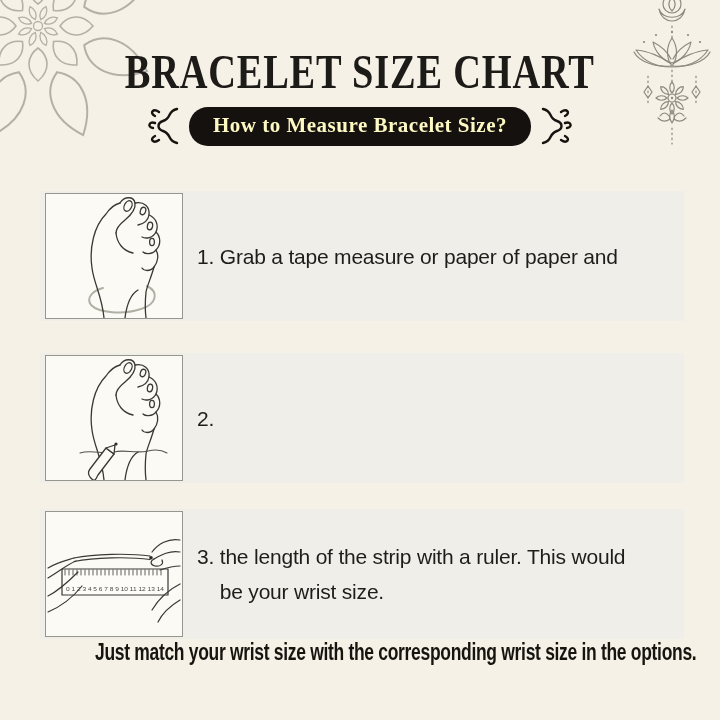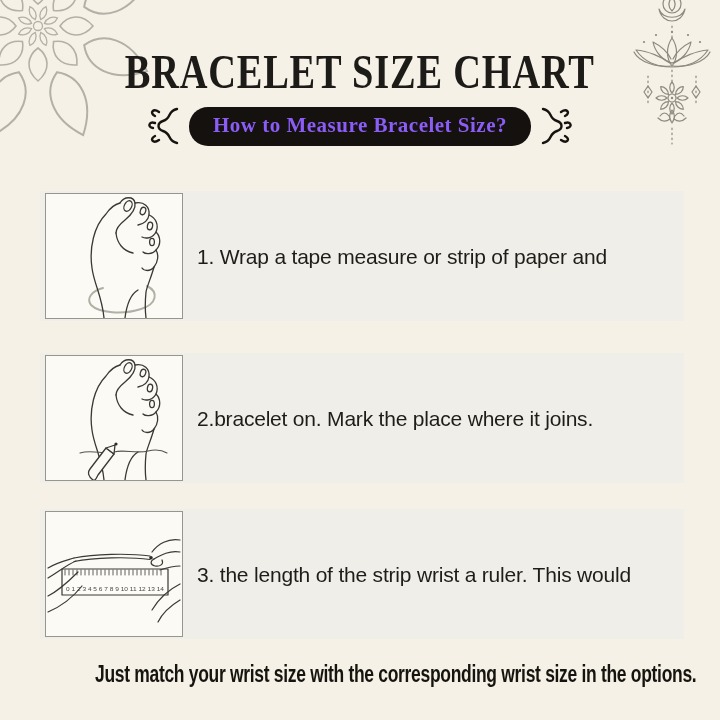--- a/index.html
+++ b/index.html
@@ -29,21 +29,21 @@
     transform:scaleX(0.80);
     transform-origin:center;
     white-space:nowrap;
   }
   .badge-row{
     margin-top:7px;
     display:flex;align-items:center;justify-content:center;gap:9px;
   }
   .badge-pill{
     background:#14110e;
-    color:#8b5cf6;
+    color:#fef9c3;
     font-family:"Liberation Serif", serif;
     font-weight:700;
     font-size:21px;
     letter-spacing:0.5px;
     padding:6px 24px 8px 24px;
     border-radius:19px;
     white-space:nowrap;
   }
 
   
@@ -73,21 +73,20 @@
     font-size:21px;
     letter-spacing:-0.2px;
     line-height:35px;
     color:#1f1d1a;
   }
   .step-num{white-space:pre;}
   .step-lines .line{white-space:nowrap;}
 
   
   .footer{
-    margin-top:22px;
     text-align:right;
   }
   .footer-note{
     display:inline-block;
     font-weight:700;
     font-size:23px;
     letter-spacing:-0.4px;
     color:#16140f;
     white-space:nowrap;
     transform:scaleX(0.76);
@@ -280,21 +279,21 @@
         <ellipse cx="106" cy="48" rx="2.4" ry="3.6"></ellipse>
         <path d="M110,56 C113,61 112,68 108,73 C104,78 98,77 96,74"></path>
         <path d="M108,73 C105,84 101,92 100,98 C99,108 99,116 100,124"></path>
         <path d="M70,39 C71,49 77,57 87,59"></path>
         <path d="M79,124 C81,108 85,100 92,96"></path>
       </svg>
     </div>
     <div class="step-text">
       <span class="step-num">1. </span>
       <div class="step-lines">
-        <div class="line">Wrap a tape measure or strip of paper and</div>
+        <div class="line">Grab a tape measure or paper of paper and</div>
       </div>
     </div>
   </div>
 
   <div class="step-row gap-b">
     <div class="illus-box">
       <svg width="136" height="124" viewBox="0 0 136 124" fill="none" stroke="#3a3832" stroke-width="1.3" stroke-linecap="round" stroke-linejoin="round">
         <path d="M58,124 C56,102 48,90 46,74 C43,54 48,32 60,20 C64,14 70,10 74,9"></path>
         <path d="M74,9 C78,2 88,2 89,9 C90,15 85,21 79,26 C74,30 70,34 70,39"></path>
         <ellipse cx="82" cy="12" rx="3.6" ry="5.6" transform="rotate(28 82 12)"></ellipse>
@@ -310,21 +309,20 @@
         <path d="M79,124 C81,108 85,100 92,96"></path>
         <path d="M34,97 C46,93 58,99 68,96 C78,93 90,98 102,95 C110,93 116,94 121,97" stroke="#57544b" stroke-width="1.1"></path>
         <path d="M47,124 C43,121 41,117 44,113 L60,92 L68,98 L52,119 C50,123 49,125 47,124 Z" fill="#fbfaf5"></path>
         <path d="M60,92 L68,98 L69,89 Z" fill="#fbfaf5"></path>
         <circle cx="70" cy="88" r="1.6" fill="#2e2c27" stroke="none"></circle>
       </svg>
     </div>
     <div class="step-text">
       <span class="step-num">2.</span>
       <div class="step-lines">
-        <div class="line">bracelet on. Mark the place where it joins.</div>
       </div>
     </div>
   </div>
 
   <div class="step-row">
     <div class="illus-box">
       <svg width="136" height="124" viewBox="0 0 136 124" fill="none" stroke="#3a3832" stroke-width="1.2" stroke-linecap="round" stroke-linejoin="round">
         <path d="M28,46 C48,42 82,41 104,44"></path>
         <path d="M28,49.5 C48,45.5 82,44.5 104,47.5"></path>
         <circle cx="105" cy="45.8" r="1.8" fill="#2e2c27" stroke="none"></circle>
@@ -339,21 +337,22 @@
         <path d="M134,40 C124,38 115,43 108,47"></path>
         <path d="M108,47 C104,49 104,53 109,54 C114,55 118,52 116,48"></path>
         <path d="M134,54 C126,54 120,56 114,58"></path>
         <path d="M134,72 C122,78 112,88 106,98"></path>
         <path d="M134,88 C124,94 116,102 112,110"></path>
       </svg>
     </div>
     <div class="step-text">
       <span class="step-num">3. </span>
       <div class="step-lines">
-        <div class="line">the length of the strip wrist a ruler. This would</div>
+        <div class="line">the length of the strip with a ruler. This would</div>
+        <div class="line">be your wrist size.</div>
       </div>
     </div>
   </div>
 
 </section>
 
 <div class="footer">
   <span class="footer-note">Just match your wrist size with the corresponding wrist size in the options.</span>
 </div>
 

